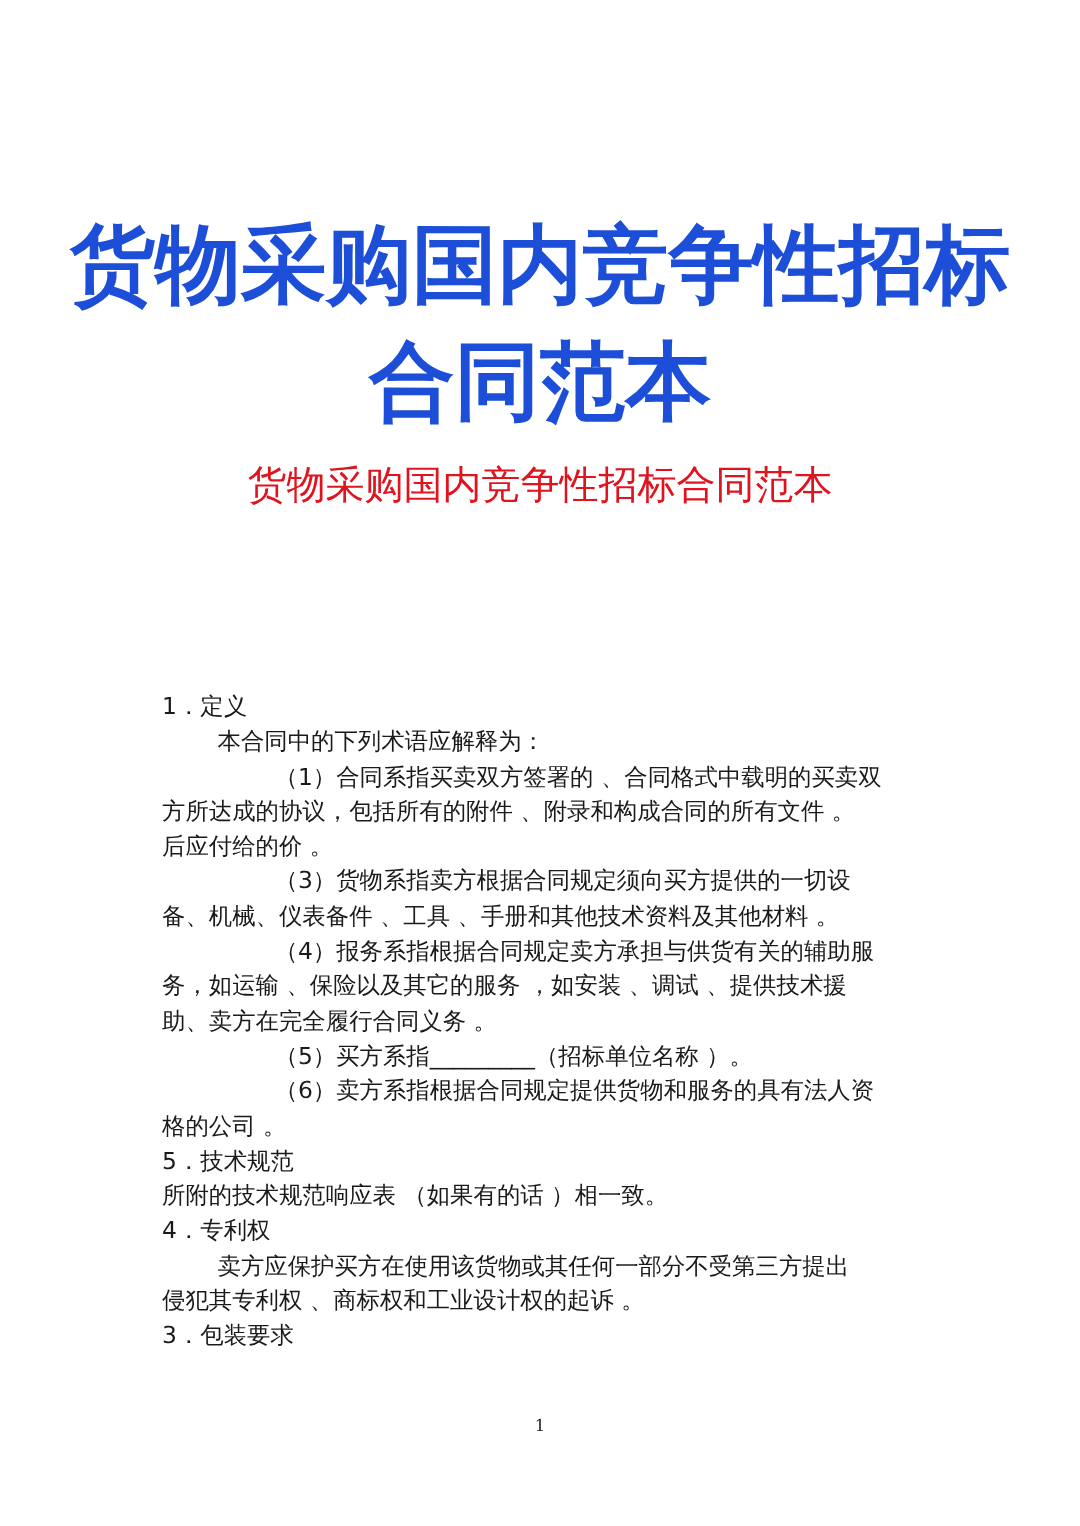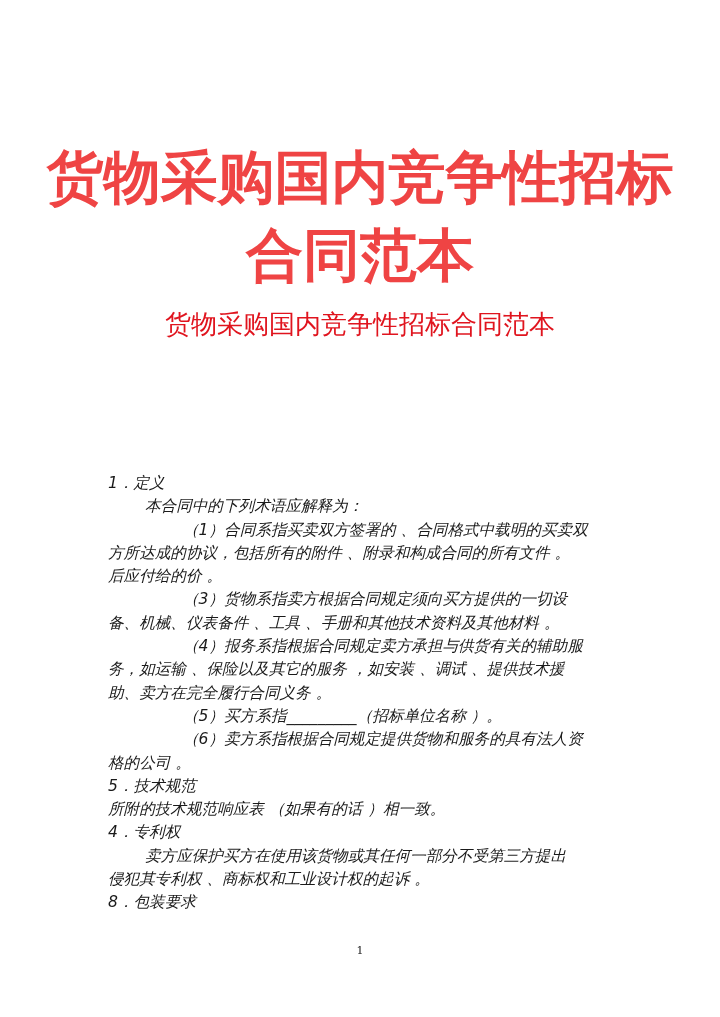--- a/index.html
+++ b/index.html
@@ -2,34 +2,33 @@
 <html><head>
 <meta charset="utf-8">
 <style>
   html, body { margin: 0; padding: 0; background: #ffffff; }
   body {
     width: 720px; height: 1017px; position: relative; overflow: hidden;
     font-family: "DejaVu Sans", sans-serif; color: #111;
   }
   .big-title {
     position: absolute; left: 0; top: 138px; width: 720px;
-    text-align: center; color: #ef4444;
+    text-align: center; color: #1d4ed8;
     font-family: "DejaVu Sans", sans-serif; font-weight: bold;
     font-size: 57px; line-height: 78px; letter-spacing: 0px;
   }
   .sub-title {
     position: absolute; left: 0; top: 306px; width: 720px;
     text-align: center; color: #E0141E;
     font-family: "DejaVu Serif", serif; font-size: 26px; line-height: 36px;
   }
   .body {
-    position: absolute; left: 108px; top: 472px; width: 500px;
+    position: absolute; left: 108px; top: 460px; width: 500px;
     font-family: "DejaVu Sans", sans-serif; font-size: 15.6px; line-height: 23.3px;
     color: #1a1a1a;
-    font-style: italic;
   }
   .line { white-space: nowrap; height: 23.3px; }
   .ind1 { padding-left: 37px; }
   .ind2 { padding-left: 75px; }
   .page-num {
     position: absolute; left: 0; top: 944px; width: 720px; text-align: center;
     font-family: "DejaVu Serif", serif; font-size: 11px; color: #222;
   }
 </style>
 </head>
@@ -54,16 +53,16 @@
     <div class="line">务，如运输 、保险以及其它的服务 ，如安装 、调试 、提供技术援</div>
     <div class="line">助、卖方在完全履行合同义务 。</div>
     <div class="line ind2">（5）买方系指_________（招标单位名称 ）。</div>
     <div class="line ind2">（6）卖方系指根据合同规定提供货物和服务的具有法人资</div>
     <div class="line">格的公司 。</div>
     <div class="line">5．技术规范</div>
     <div class="line">所附的技术规范响应表 （如果有的话 ）相一致。</div>
     <div class="line">4．专利权</div>
     <div class="line ind1">卖方应保护买方在使用该货物或其任何一部分不受第三方提出</div>
     <div class="line">侵犯其专利权 、商标权和工业设计权的起诉 。</div>
-    <div class="line">8．包装要求</div>
+    <div class="line">3．包装要求</div>
   </div>
 
 <div class="page-num">1</div>
 
 </body></html>

